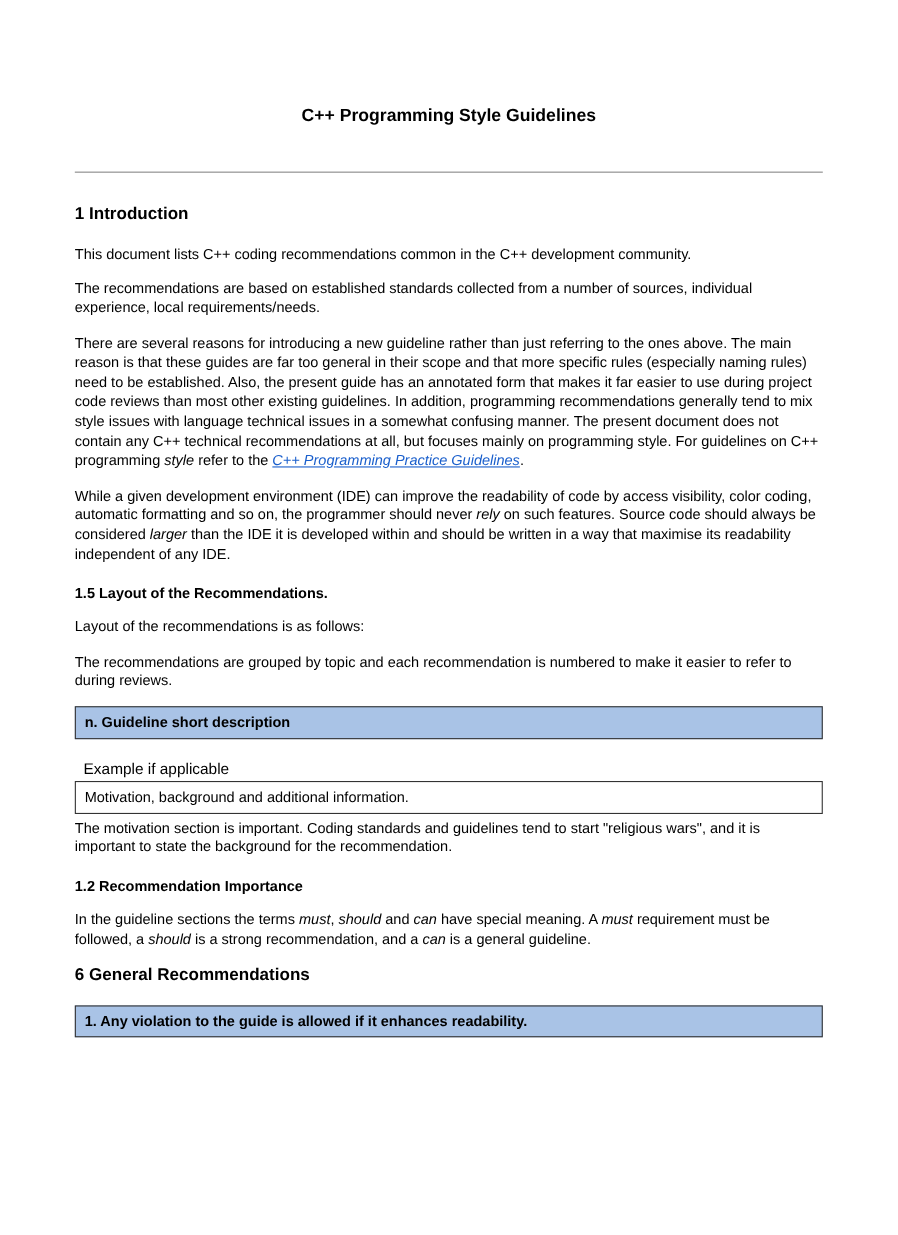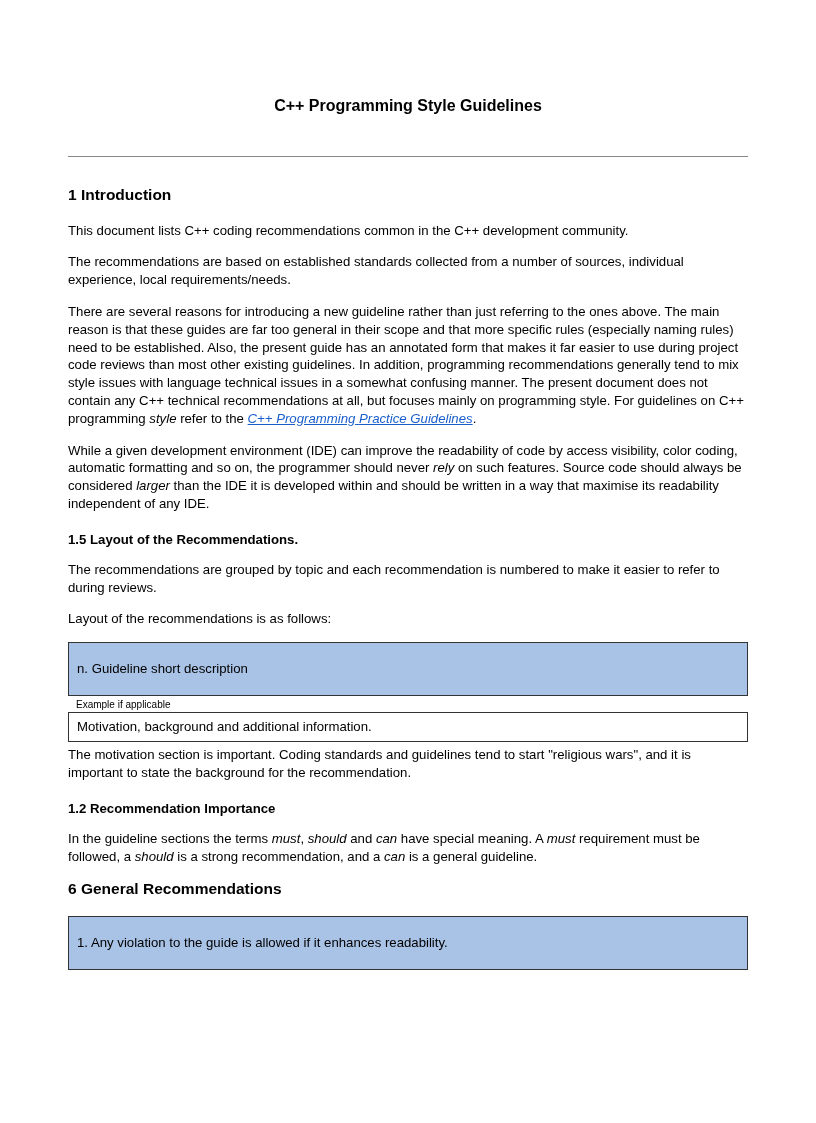--- a/index.html
+++ b/index.html
@@ -39,28 +39,28 @@
   }
   p {
     margin: 0 0 14px 0;
     text-align: left;
   }
   .italic { font-style: italic; }
   .link { color: #1a5fcc; text-decoration: underline; font-style: italic; }
   .guideline-box {
     border: 1px solid #333;
     background: #a9c3e6;
-    padding: 17px 8px;
-    font-weight: normal;
+    padding: 5px 8px;
+    font-weight: bold;
     font-size: 13.2px;
-    margin-bottom: 0;
+    margin-bottom: 16px;
   }
   .example-line {
     padding: 2px 8px 1px 8px;
-    font-size: 10px;
+    font-size: 14px;
     margin: 0;
   }
   .motivation-box {
     border: 1px solid #333;
     padding: 5px 8px;
     font-size: 13.2px;
     margin-top: 0;
     margin-bottom: 4px;
   }
 </style>
@@ -82,23 +82,23 @@
   <p>
     <span>There are several reasons for introducing a new guideline rather than just referring to the ones above. The main reason is that these guides are far too general in their scope and that more specific rules (especially naming rules) need to be established. Also, the present guide has an annotated form that makes it far easier to use during project code reviews than most other existing guidelines. In addition, programming recommendations generally tend to mix style issues with language technical issues in a somewhat confusing manner. The present document does not contain any C++ technical recommendations at all, but focuses mainly on programming style. For guidelines on C++ programming </span><span class="italic">style</span><span> refer to the </span><a class="link">C++ Programming Practice Guidelines</a><span>.</span>
   </p>
 
   <p>
     <span>While a given development environment (IDE) can improve the readability of code by access visibility, color coding, automatic formatting and so on, the programmer should never </span><span class="italic">rely</span><span> on such features. Source code should always be considered </span><span class="italic">larger</span><span> than the IDE it is developed within and should be written in a way that maximise its readability independent of any IDE.</span>
   </p>
 
   <h3 class="subsection">1.5 Layout of the Recommendations.</h3>
 
+  <p>Layout of the recommendations is as follows:</p>
+
   <p>The recommendations are grouped by topic and each recommendation is numbered to make it easier to refer to during reviews.</p>
-
-  <p>Layout of the recommendations is as follows:</p>
 
   <div class="guideline-box">n. Guideline short description</div>
   <div class="example-line">Example if applicable</div>
   <div class="motivation-box">Motivation, background and additional information.</div>
 
   <p>The motivation section is important. Coding standards and guidelines tend to start "religious wars", and it is important to state the background for the recommendation.</p>
 
   <h3 class="subsection">1.2 Recommendation Importance</h3>
 
   <p>

